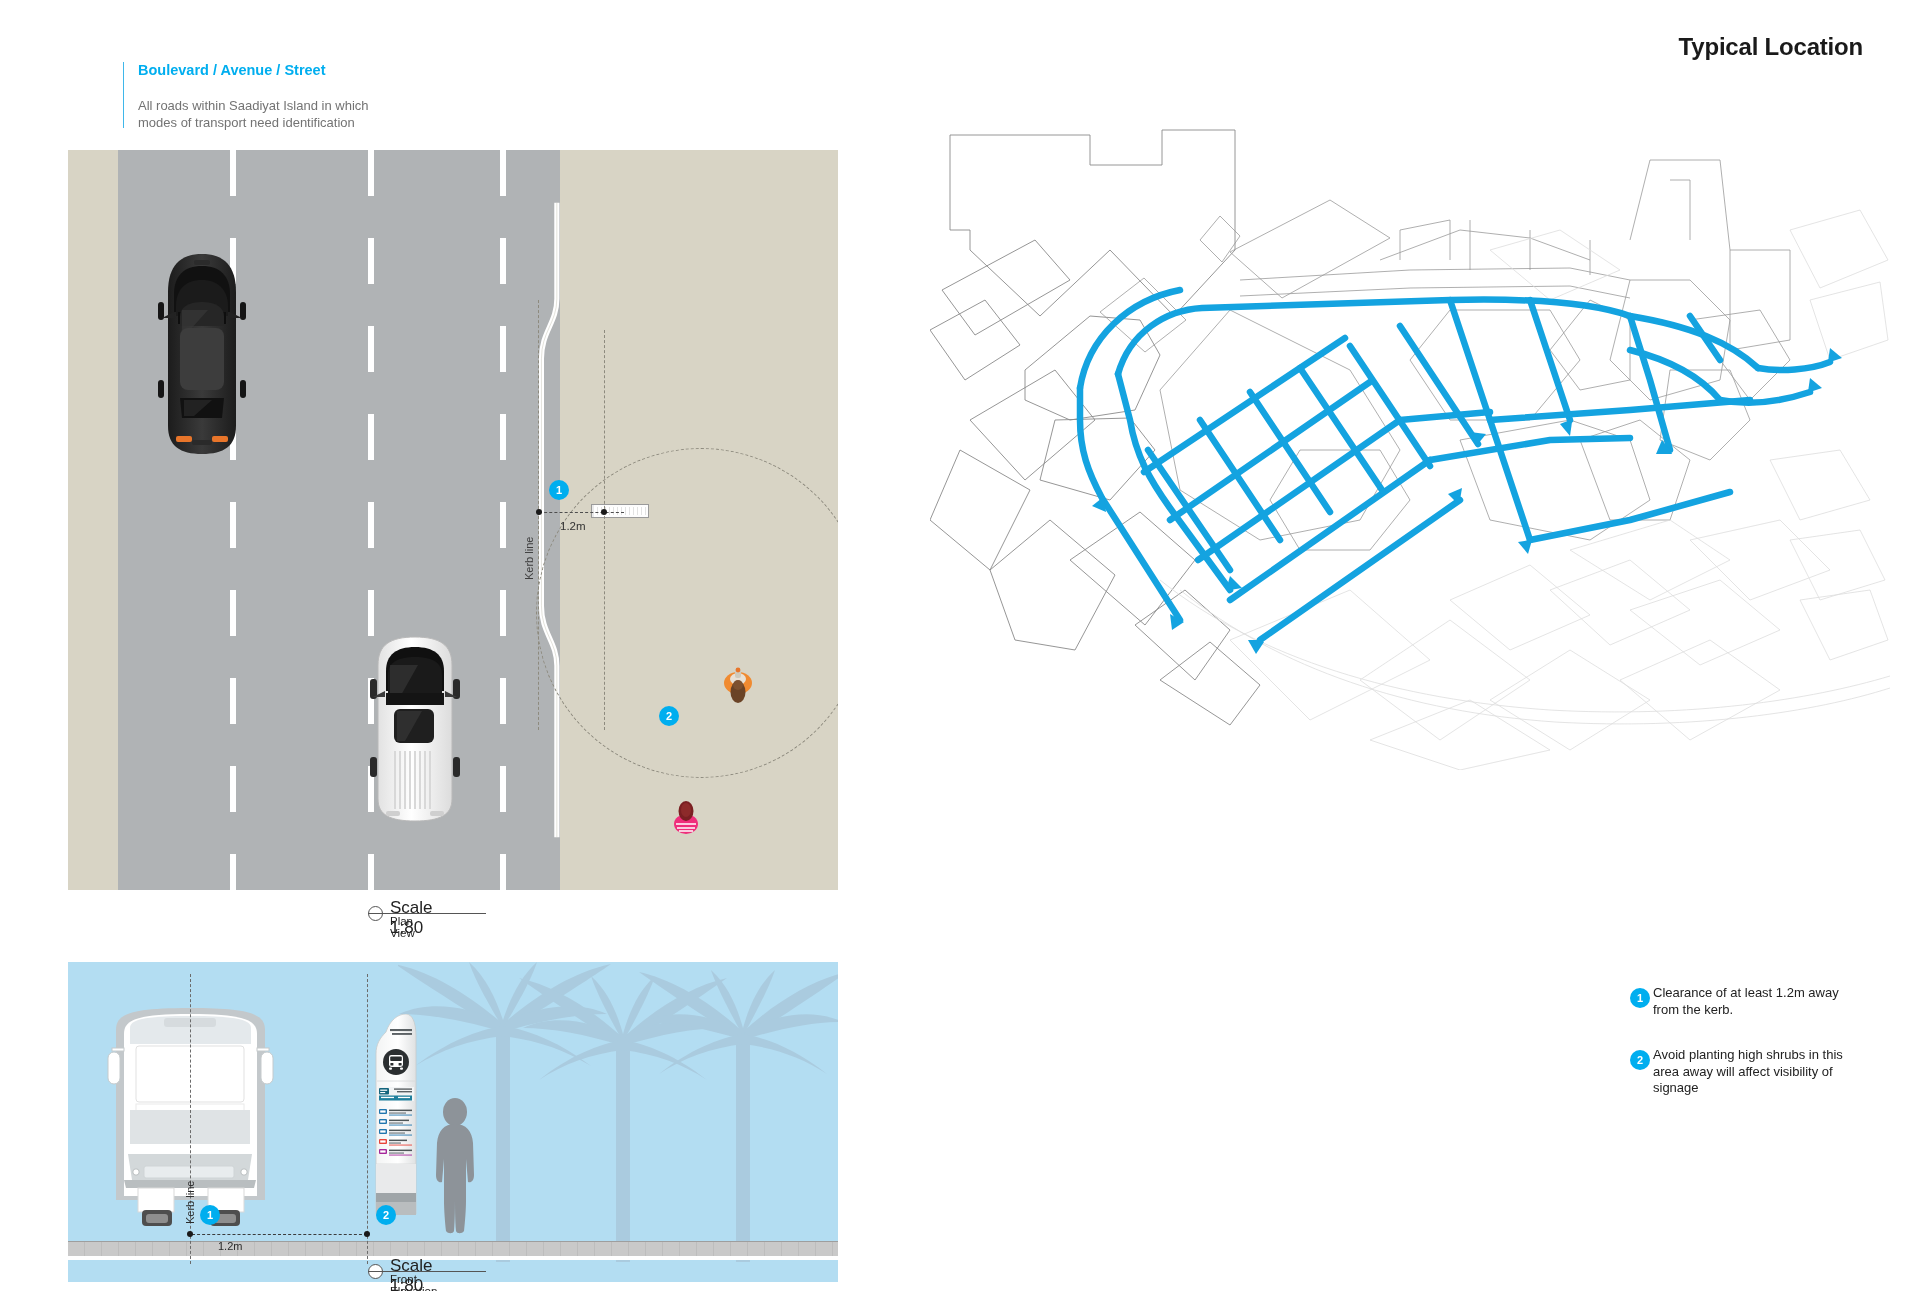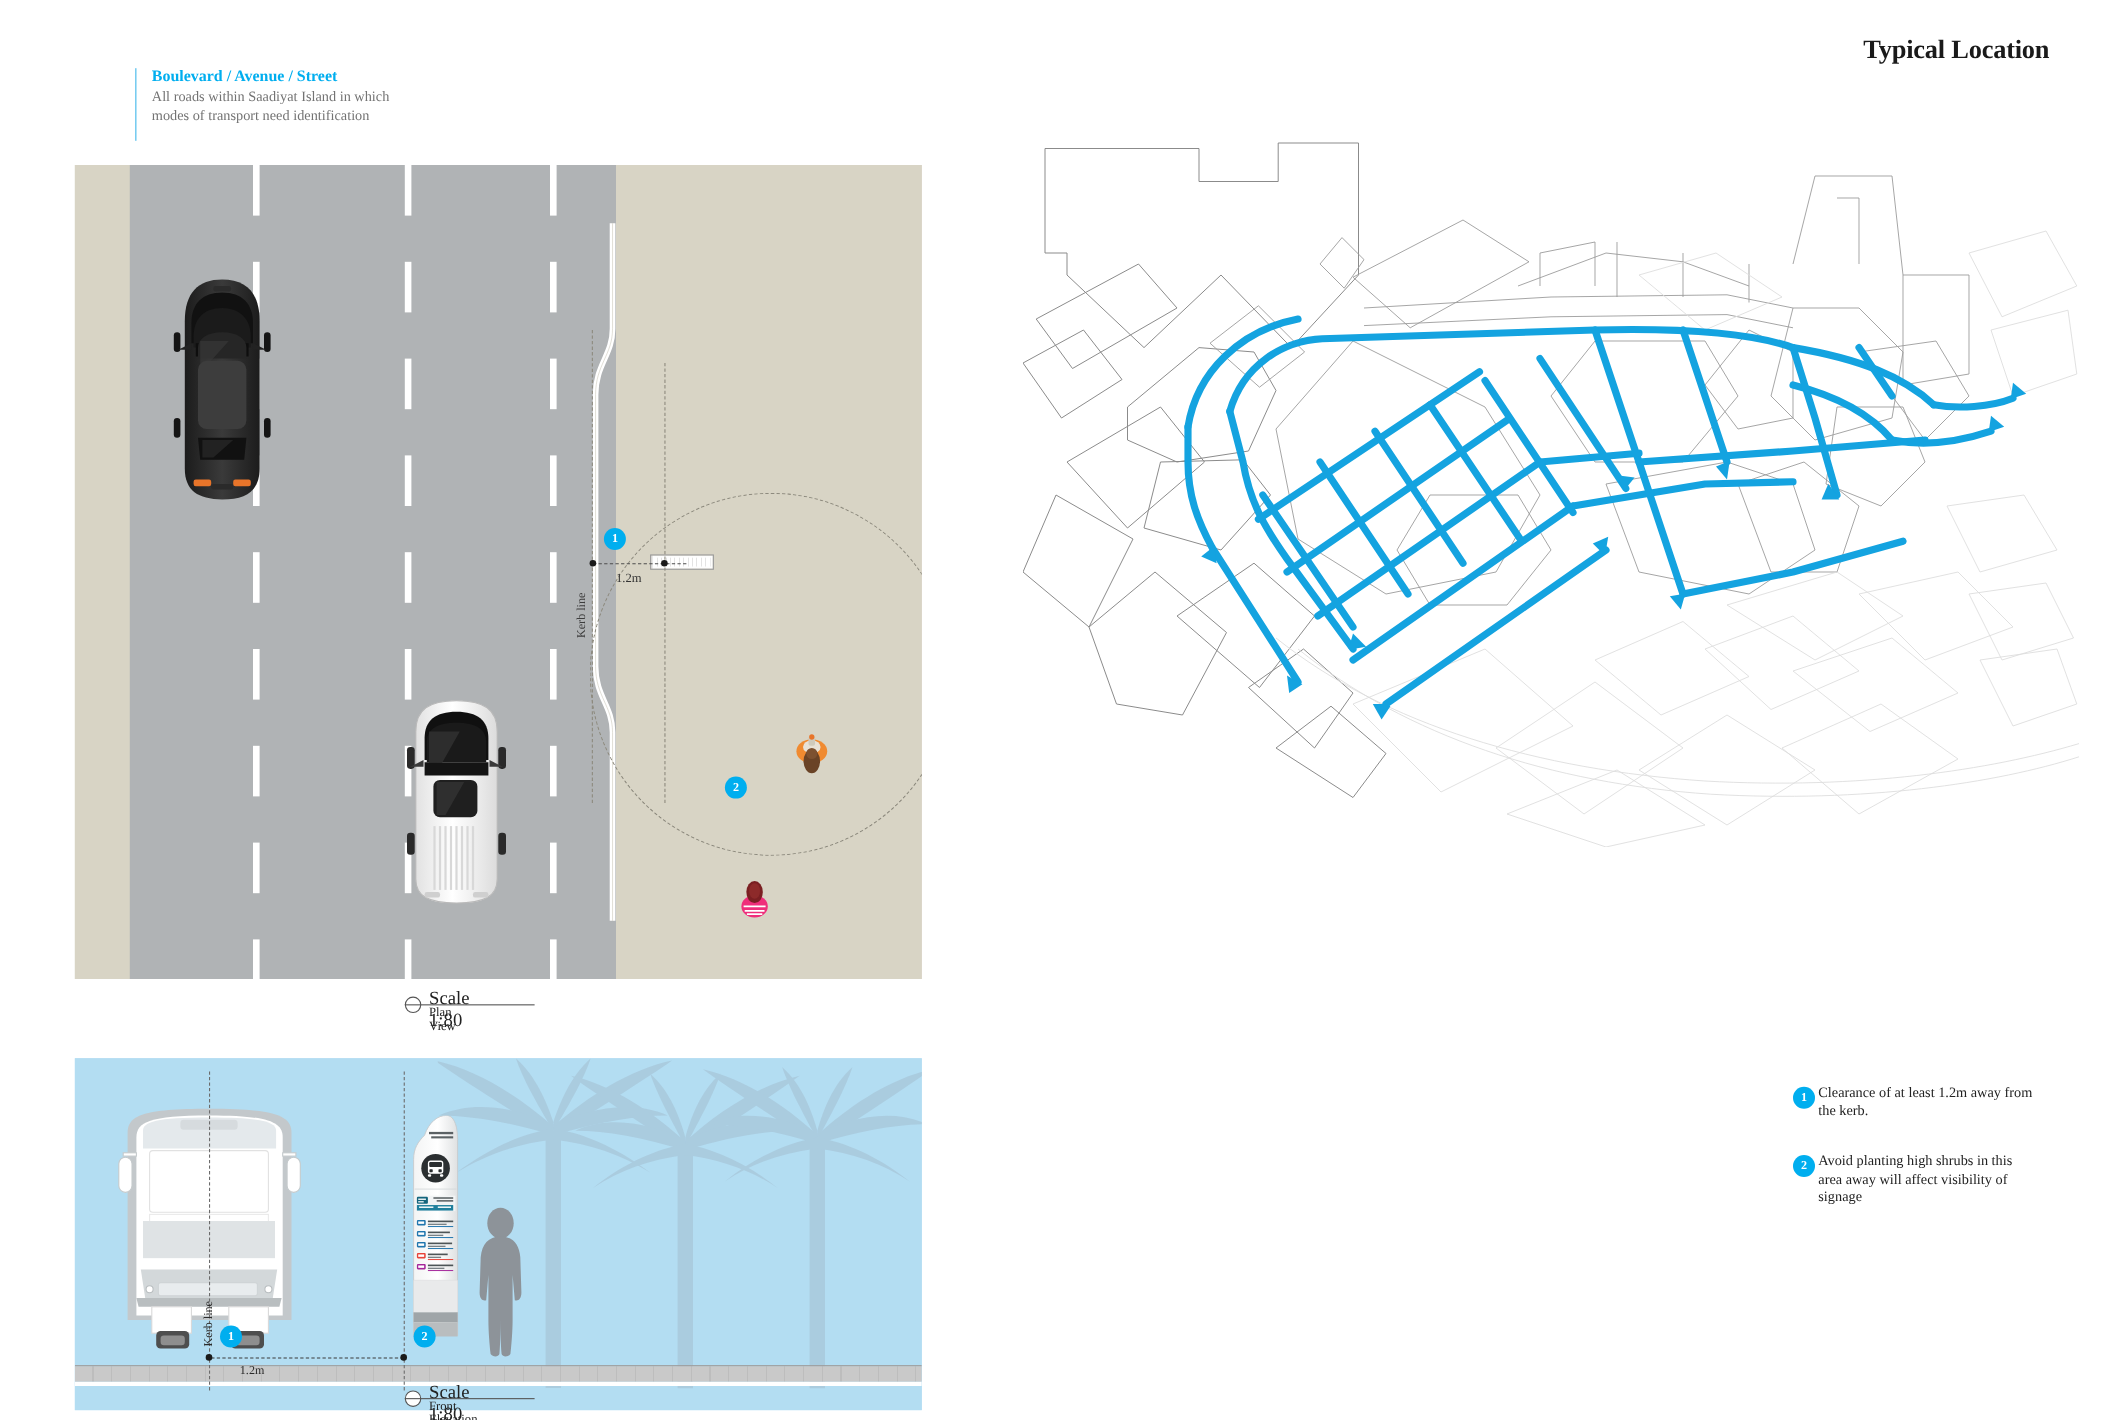--- a/index.html
+++ b/index.html
@@ -7,21 +7,20 @@
     margin: 0; padding: 0;
     width: 1920px; height: 1291px;
     background: #ffffff;
     font-family: "Liberation Sans", sans-serif;
     overflow: hidden;
   }
   #page {
     position: relative;
     width: 1905px; height: 1291px;
     background: #ffffff;
-    font-family: Liberation Serif, serif;
   }
 
   
   .page-title {
     position: absolute;
     right: 42px; top: 33px;
     font-size: 24px;
     font-weight: bold;
     color: #1a1a1a;
     letter-spacing: -0.2px;
@@ -40,21 +39,21 @@
     border-left: 1.5px solid #3fb7ea;
     height: 66px;
   }
   .zone-block.b1 { left: 123px; }
   .zone-block.b2 { left: 511px; }
   .zone-title {
     font-size: 14.5px;
     font-weight: bold;
     color: #00AEEF;
     line-height: 17px;
-    margin-bottom: 0;
+    margin-bottom: 18px;
     white-space: nowrap;
   }
   .zone-desc {
     font-size: 13px;
     color: #737373;
     line-height: 17px;
     white-space: nowrap;
   }
 
   

